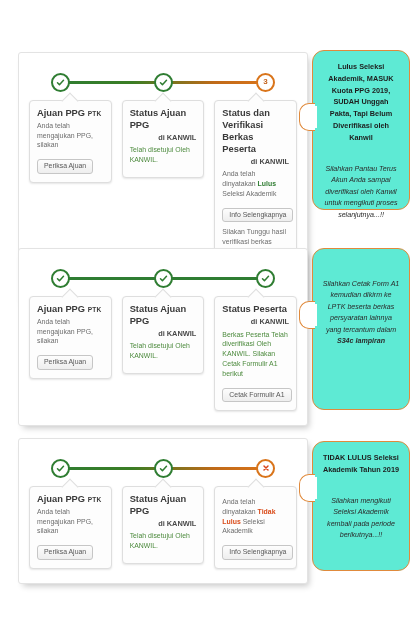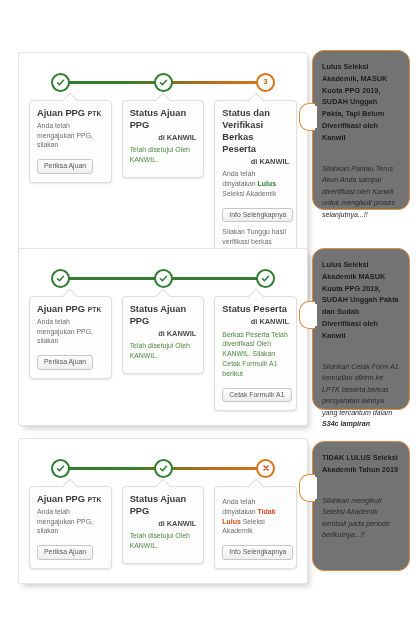--- a/index.html
+++ b/index.html
@@ -143,24 +143,24 @@
     display:flex;align-items:center;justify-content:center;
     font-size:5.5px;line-height:1;flex:0 0 auto;
   }
   .pencil{color:#3f5a20;font-size:7px;line-height:1;}
 
   
   .callout{
     position:absolute;
     border:1.6px solid #e08a3c;
     border-radius:12px;
-    background:#737373;
+    background:#5eead4;
     box-sizing:border-box;
     padding:10px 9px;
-    text-align:left;
+    text-align:center;
   }
   .callout .tail{
     position:absolute;
     left:-14px;
     width:15px;height:26px;
     border-left:1.6px solid #e08a3c;
     border-top:1.6px solid #e08a3c;
     border-bottom:1.6px solid #e08a3c;
     border-right:none;
     border-radius:10px 0 0 10px;
@@ -290,21 +290,20 @@
         <div class="card-sub">di KANWIL</div>
         <div class="card-text green">Berkas Peserta Telah diverifikasi Oleh KANWIL. Silakan Cetak Formulir A1 berikut</div>
         <div class="btn">Cetak Formulir A1</div>
       </div>
     </div>
   </div>
 </div>
 
 <div class="callout" style="top:248px;left:312px;width:98px;height:162px;">
   <div class="tail" style="top:52px;"></div>
-  <div class="co-bold">Lulus Seleksi Akademik MASUK Kuota PPG 2019, SUDAH Unggah Pakta dan Sudah Diverifikasi oleh Kanwil</div>
   <div class="co-italic"><span>Silahkan Cetak Form A1 kemudian dikirm ke LPTK beserta berkas persyaratan lainnya yang tercantum dalam </span><span class="b">S34c lampiran</span></div>
 </div>
 
 <div class="block" style="top:438px;">
   <div class="panel">
 
     <div class="stepper">
       <div class="track g-o"></div>
       <div class="nodes">
         <div class="node done">

